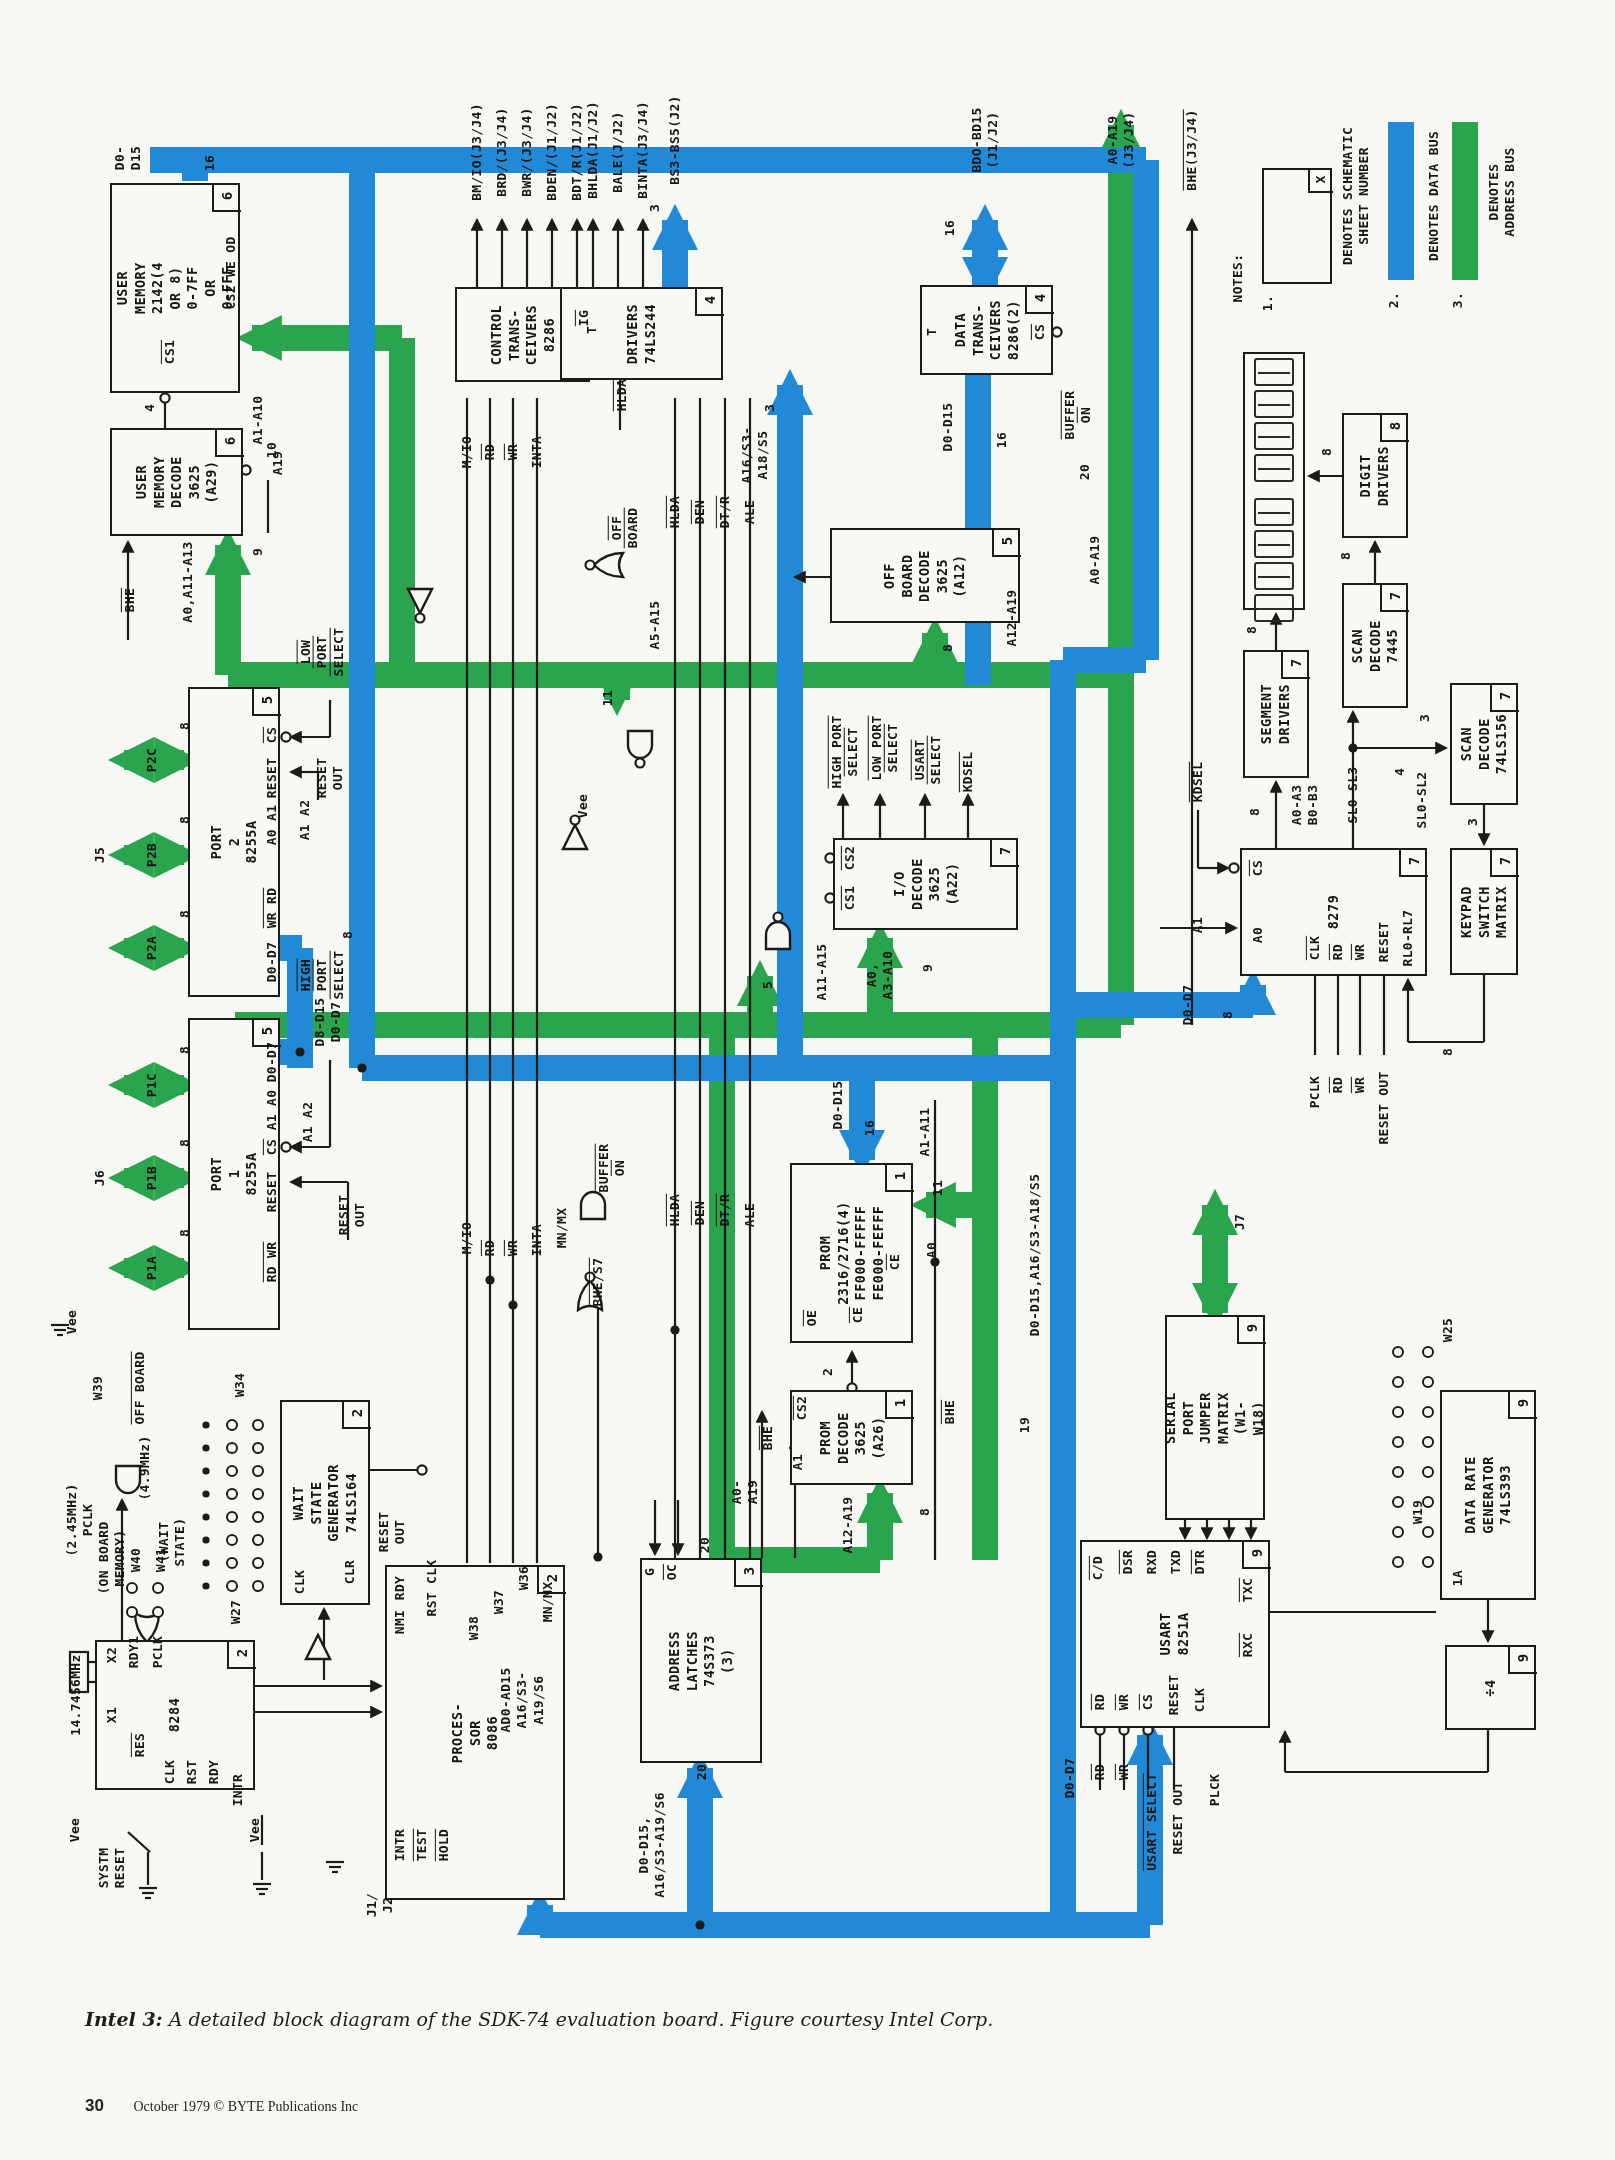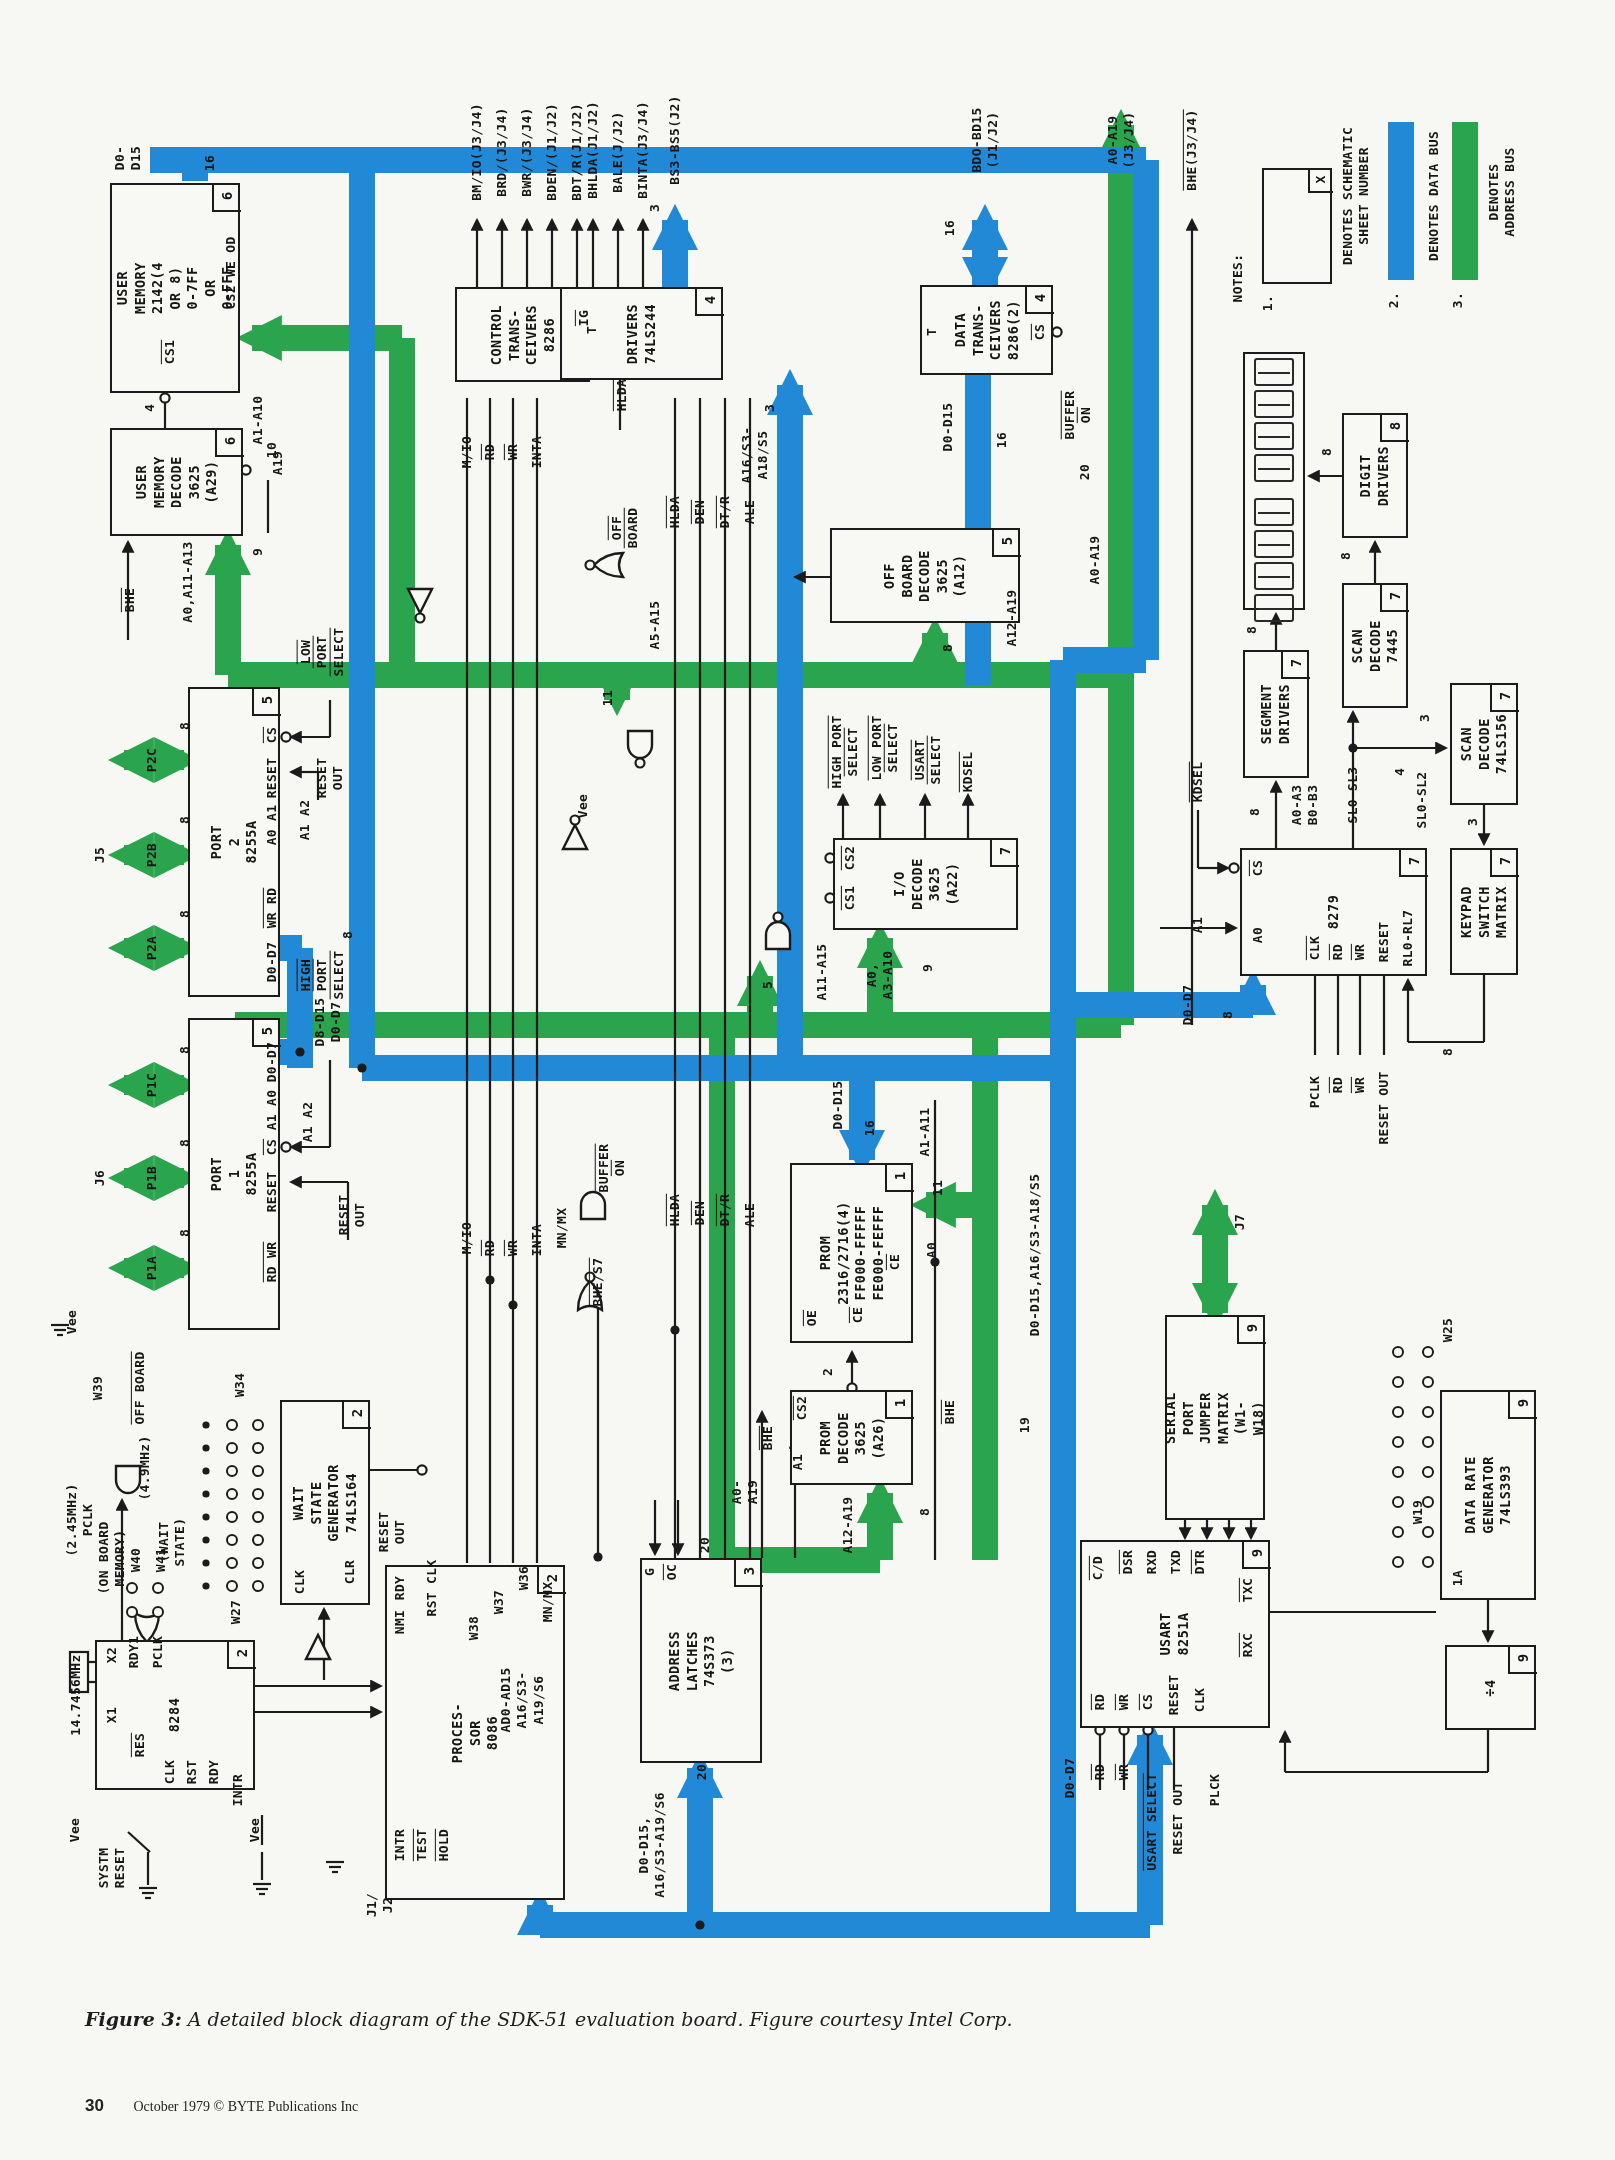--- a/index.html
+++ b/index.html
@@ -315,22 +315,22 @@
   <span class="lbl" style="left:1394px;top:300px;">2.</span>
   <div class="swatch" style="left:1388px;top:122px;width:26px;height:158px;background:#2289d6;"></div>
   <span class="lbl" style="left:1434px;top:196px;">DENOTES DATA BUS</span>
 
   <span class="lbl" style="left:1458px;top:300px;">3.</span>
   <div class="swatch" style="left:1452px;top:122px;width:26px;height:158px;background:#2aa54d;"></div>
   <span class="lbl" style="left:1502px;top:192px;">DENOTES
 ADDRESS BUS</span>
 
   <div class="caption">
-    <b>Figure 3:</b>
-    <span>A detailed block diagram of the SDK-51 evaluation board. Figure courtesy Intel Corp.</span>
+    <b>Intel 3:</b>
+    <span>A detailed block diagram of the SDK-74 evaluation board. Figure courtesy Intel Corp.</span>
   </div>
   <div class="footer">
     <b>30</b>
     <span>October 1979 © BYTE Publications Inc</span>
   </div>
 <div class="block" style="left: 110px; top: 183px; width: 130px; height: 210px;">
       <span class="blabel">USER
 MEMORY
 2142(4 OR 8)
 0-7FF OR

